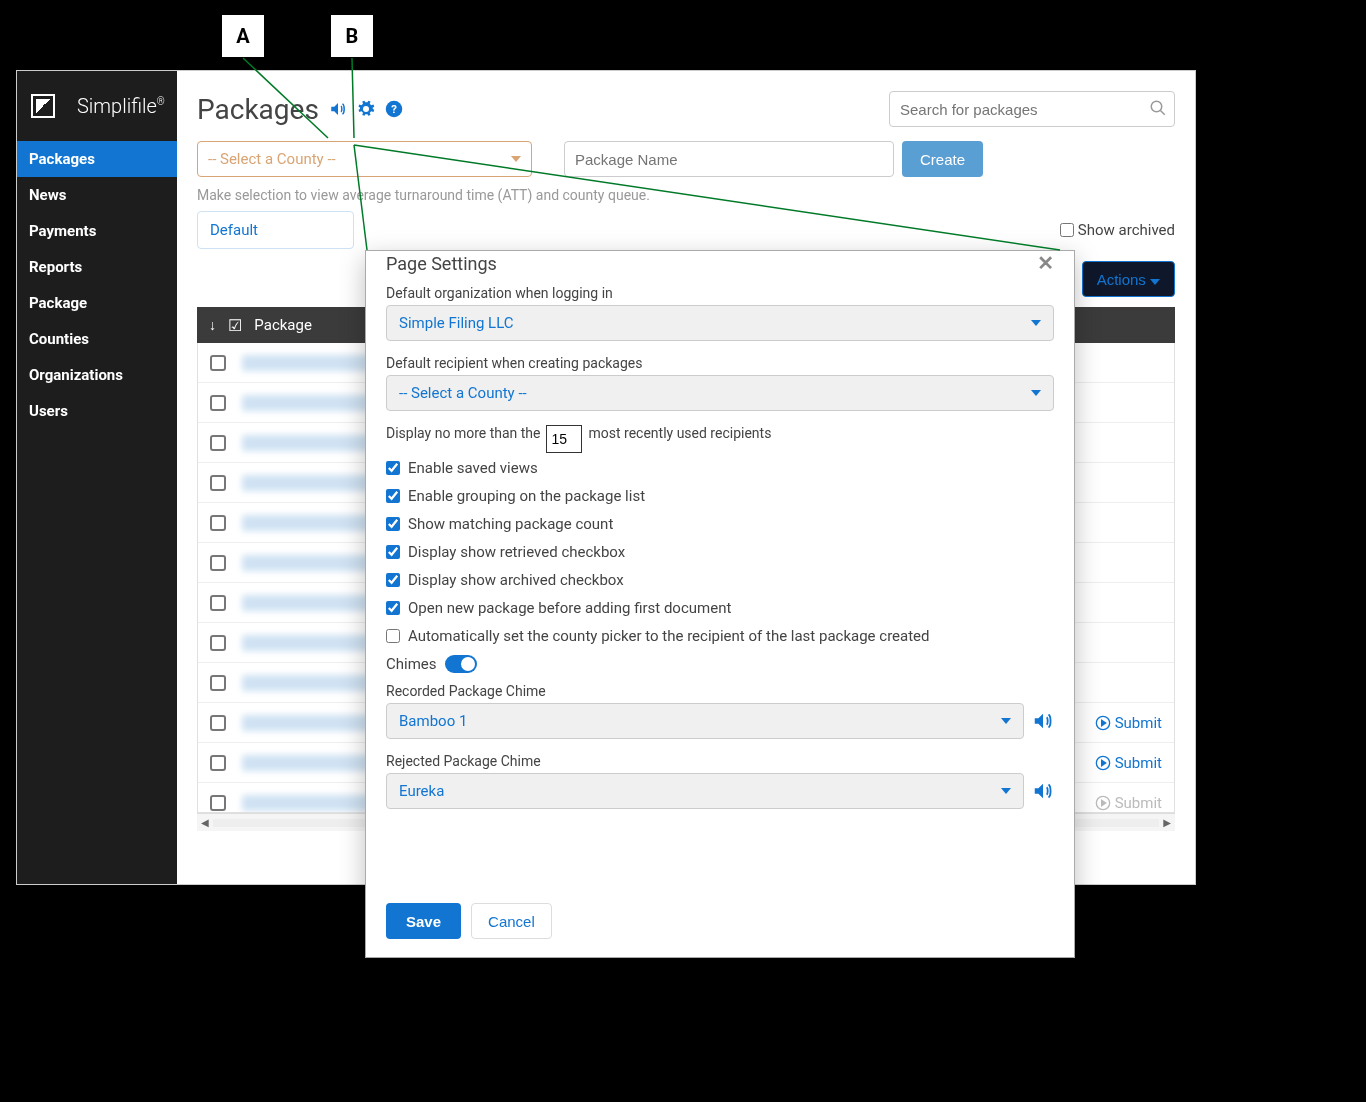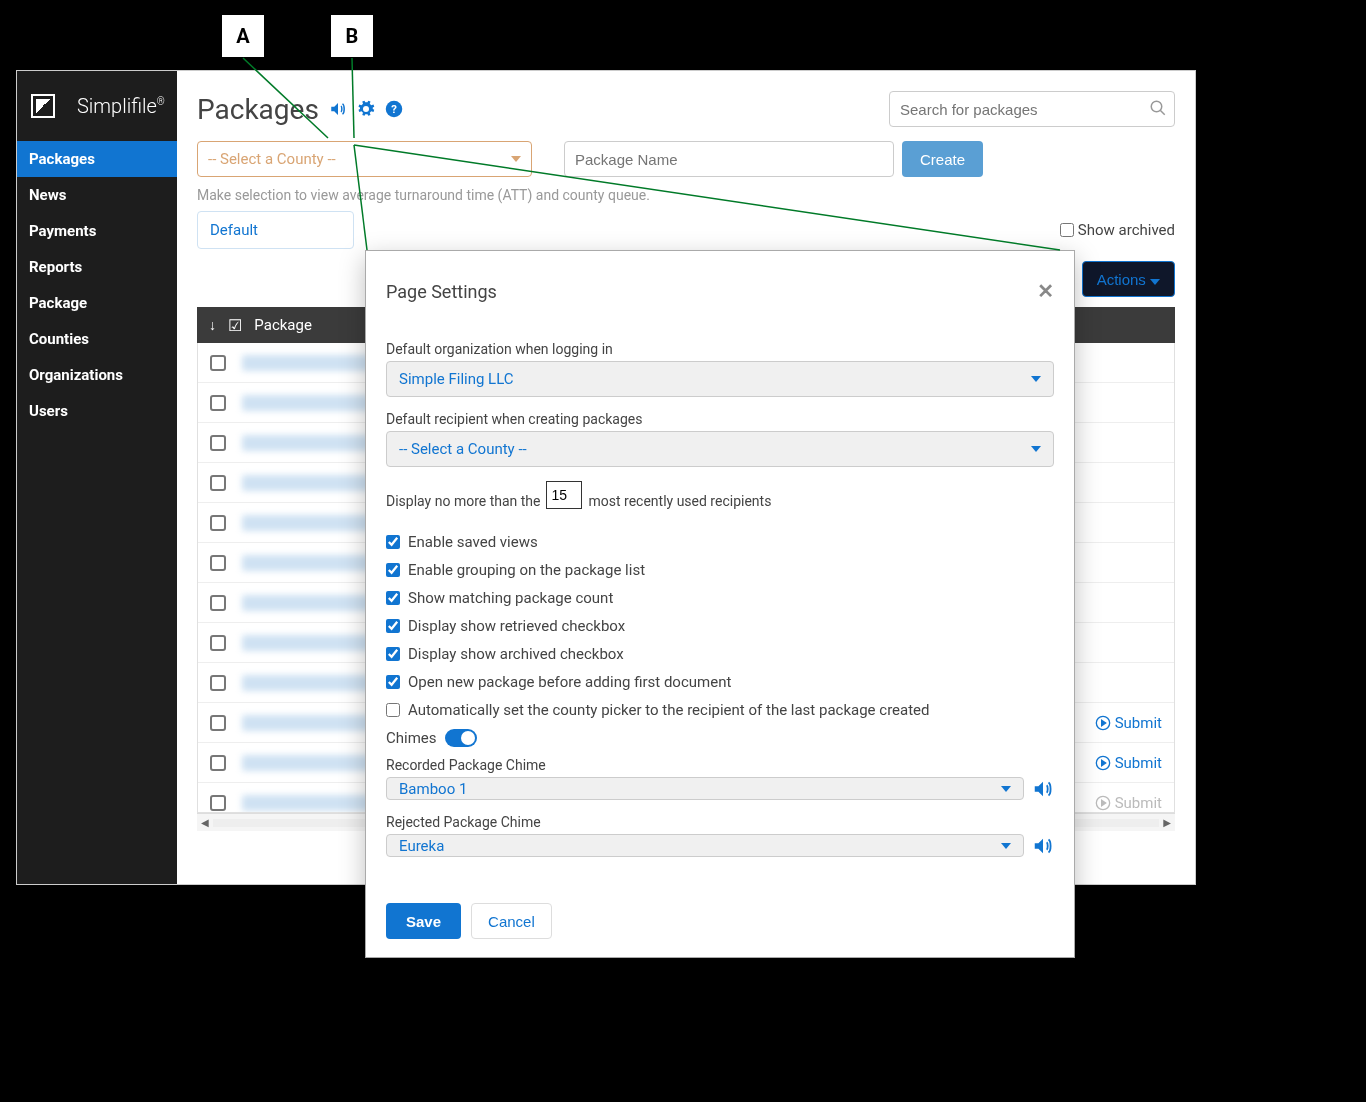--- a/index.html
+++ b/index.html
@@ -42,36 +42,36 @@
 .check-mark { font-size: 16px; }
 .tbl-body { border: 1px solid #e0e0e0; border-top: none; height: 470px; overflow-y: scroll; }
 .row { height: 40px; border-bottom: 1px solid #eee; display: flex; align-items: center; padding: 0 12px; gap: 16px; }
 .row-check { width: 16px; height: 16px; border: 2px solid #777; border-radius: 3px; }
 .blur-name { width: 130px; height: 16px; background: #cfe2f3; filter: blur(3px); border-radius: 2px; }
 .submit-link { color: #1175d1; font-size: 15px; display: flex; align-items: center; gap: 4px; margin-left: auto; }
 .submit-link.disabled { color: #bbb; }
 .hscroll { height: 18px; border-top: 1px solid #ddd; background: #f5f5f5; display:flex; align-items:center; justify-content:space-between; padding: 0 4px; font-size:10px; color:#666; }
 .hs-track { flex:1; height:8px; margin: 0 4px; background:#eee; }
 .modal { position: absolute; left: 365px; top: 250px; width: 710px; height: 708px; background: #fff; border: 1px solid #aaa; box-shadow: 0 8px 24px rgba(0,0,0,0.25); z-index: 100; display: flex; flex-direction: column; }
-.modal-header { padding: 28px 20px; display: flex; justify-content: space-between; align-items: center; }
+.modal-header { padding: 0 20px; display: flex; justify-content: space-between; align-items: center; }
 .modal-title { font-size: 18px; color: #444; }
 .close-x { color: #888; font-size: 20px; cursor: pointer; font-weight: 700; }
 .modal-body { padding: 10px 20px; flex: 1; overflow: auto; }
 .form-label { font-size: 14px; color: #444; margin-bottom: 4px; display: block; }
 .form-select { width: 100%; height: 36px; border: 1px solid #ccc; border-radius: 4px; background: #f0f0f0; display: flex; align-items: center; justify-content: space-between; padding: 0 12px; color: #1175d1; font-size: 15px; cursor: pointer; }
 .caret { display: inline-block; width: 0; height: 0; border-left: 5px solid transparent; border-right: 5px solid transparent; border-top: 6px solid currentColor; }
 .form-group { margin-bottom: 14px; }
-.inline-row { display: flex; align-items: flex-end; gap: 6px; font-size: 14px; color: #444; margin-bottom: 24px; }
+.inline-row { display: flex; align-items: flex-start; gap: 6px; font-size: 14px; color: #444; margin-bottom: 6px; }
 .num-input { width: 36px; height: 28px; border: 1px solid #333; text-align: left; padding: 0 4px; font-size: 14px; }
 .check-row { display: flex; align-items: center; gap: 8px; font-size: 15px; color: #444; margin-bottom: 10px; }
 .cbx { width: 14px; height: 14px; accent-color: #1175d1; }
 .toggle { width: 32px; height: 18px; background: #1175d1; border-radius: 9px; position: relative; display: inline-block; cursor: pointer; vertical-align: middle; }
 .toggle::after { content:""; position:absolute; right:2px; top:2px; width:14px; height:14px; background:#fff; border-radius:50%; }
 .chime-row { display: flex; align-items: center; gap: 8px; }
-.chime-select { flex: 1; height: 23px; border: 1px solid #ccc; border-radius: 4px; background: #f0f0f0; display: flex; align-items: center; justify-content: space-between; padding: 0 12px; color: #1175d1; font-size: 15px; cursor: pointer; }
+.chime-select { flex: 1; height: 36px; border: 1px solid #ccc; border-radius: 4px; background: #f0f0f0; display: flex; align-items: center; justify-content: space-between; padding: 0 12px; color: #1175d1; font-size: 15px; cursor: pointer; }
 .play-ic { color: #1175d1; font-size: 22px; cursor: pointer; }
 .modal-footer { padding: 18px 20px; display: flex; gap: 10px; border-top: 0; }
 .save-btn { height: 36px; padding: 0 20px; background: #1175d1; color: #fff; border: none; border-radius: 4px; font-size: 15px; font-weight: 700; cursor: pointer; }
 .cancel-btn { height: 36px; padding: 0 16px; background: #fff; color: #1175d1; border: 1px solid #ddd; border-radius: 4px; font-size: 15px; cursor: pointer; }
 svg { display:block; }
 </style>
 </head>
 <body>
 
 <div class="callout callout-a">A</div>

